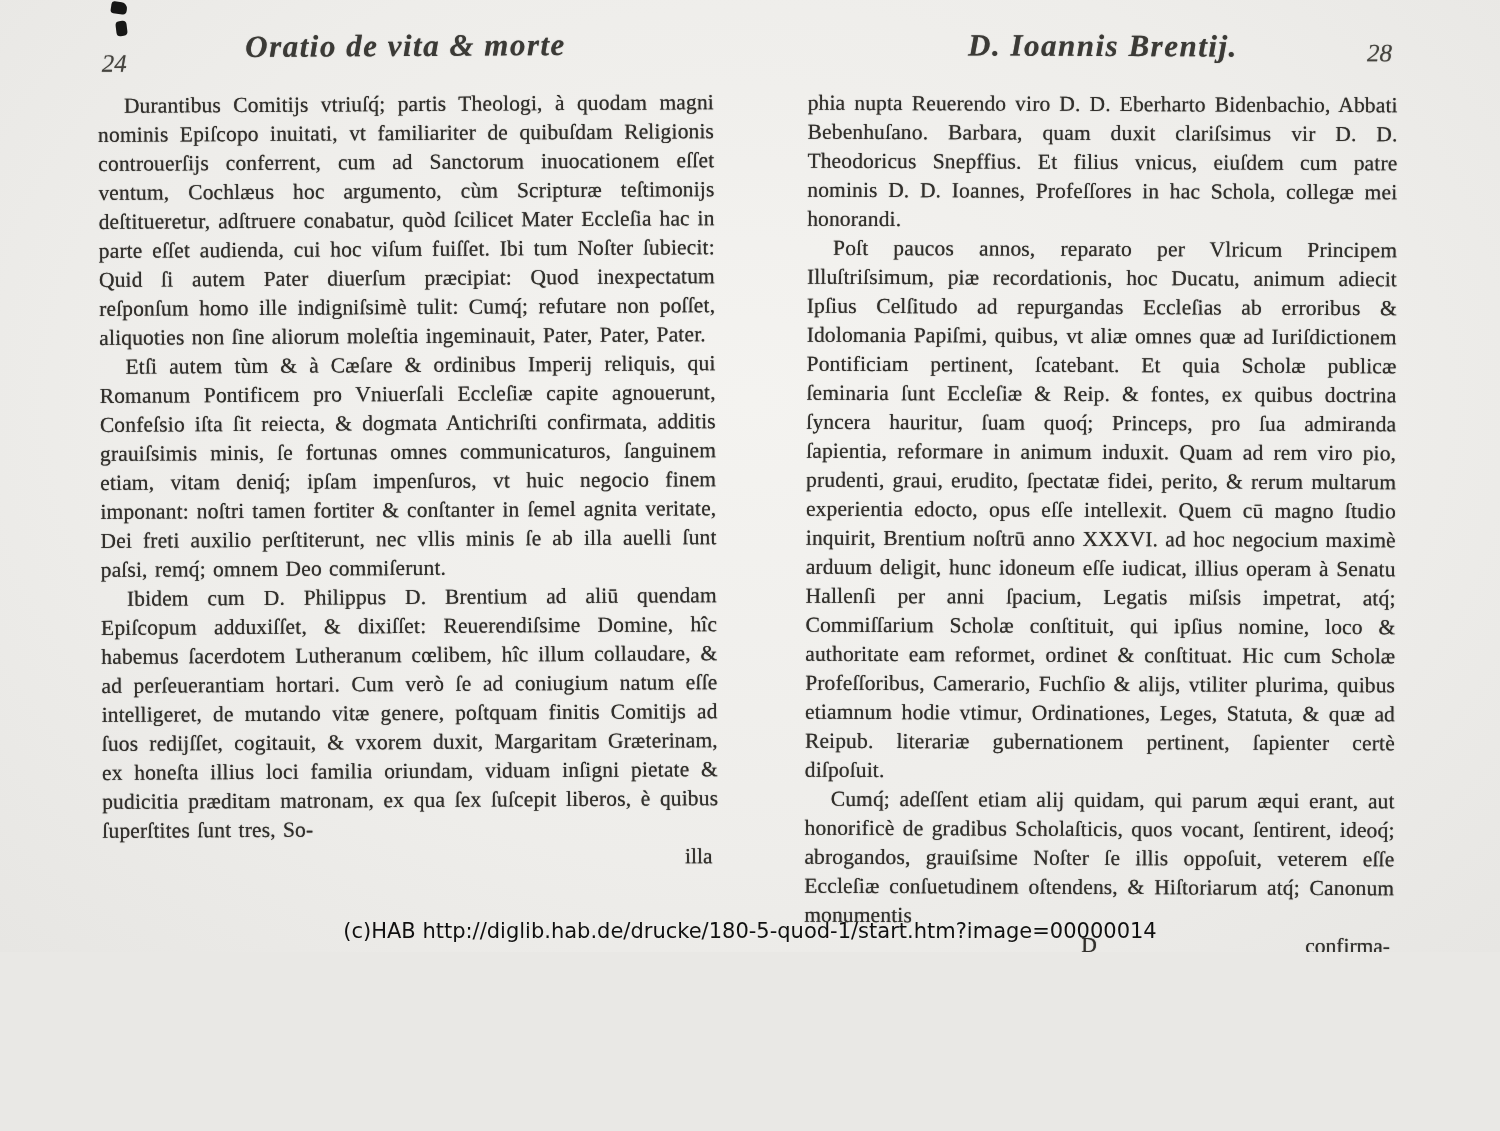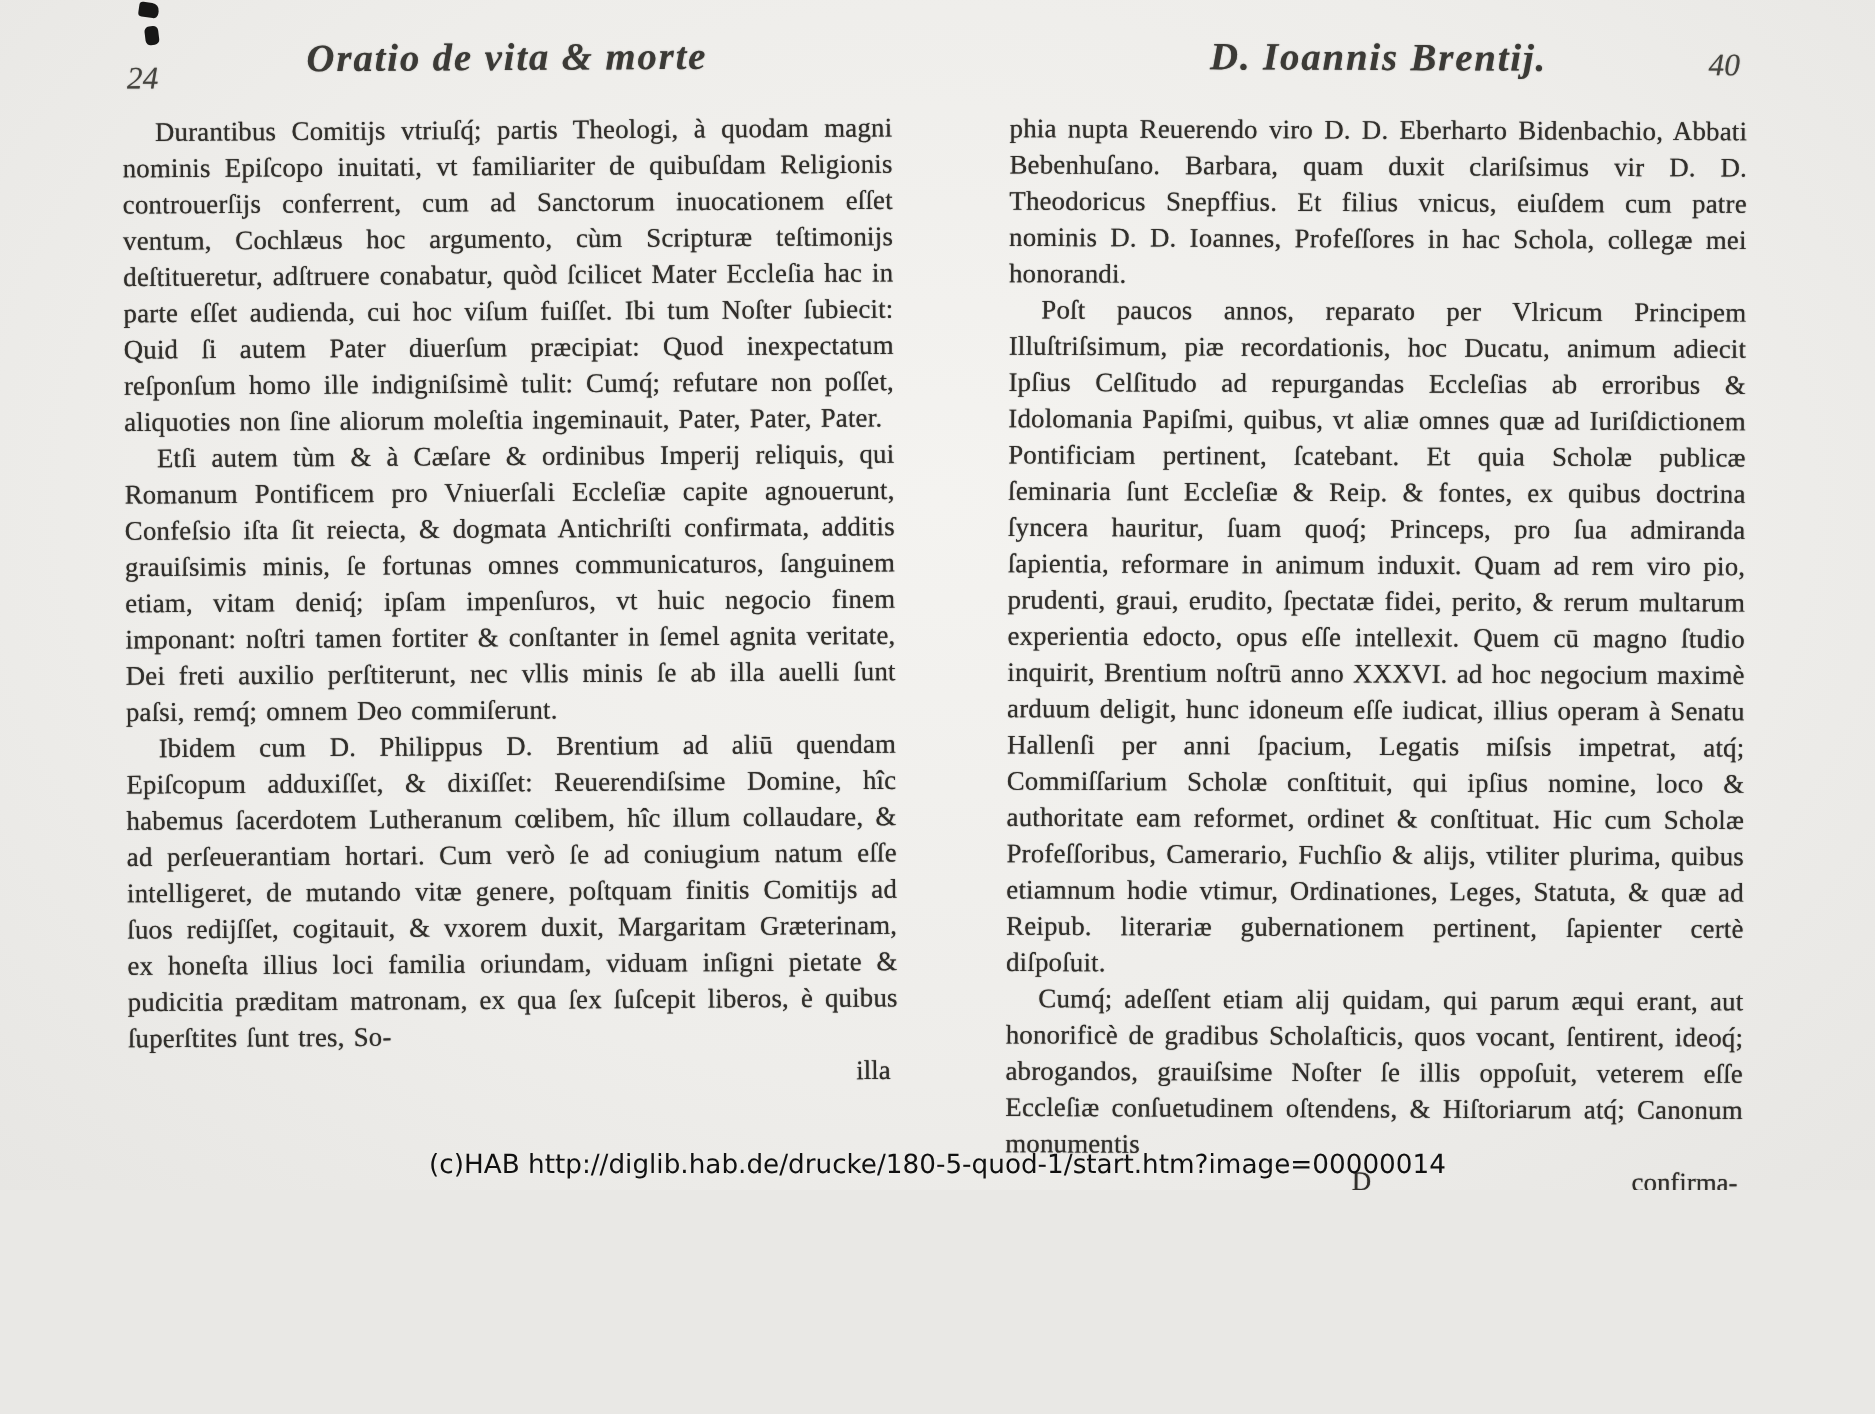--- a/index.html
+++ b/index.html
@@ -106,21 +106,21 @@
       <p class="para indent">Ibidem cum D. Philippus D. Brentium ad aliū quendam Epiſcopum adduxiſſet, &amp; dixiſſet: Reuerendiſsime Domine, hîc habemus ſacerdotem Lutheranum cœlibem, hîc illum collaudare, &amp; ad perſeuerantiam hortari. Cum verò ſe ad coniugium natum eſſe intelligeret, de mutando vitæ genere, poſtquam finitis Comitijs ad ſuos redijſſet, cogitauit, &amp; vxorem duxit, Margaritam Græterinam, ex honeſta illius loci familia oriundam, viduam inſigni pietate &amp; pudicitia præditam matronam, ex qua ſex ſuſcepit liberos, è quibus ſuperſtites ſunt tres, So-</p>
       <div class="catchline">
         <span class="catchword">illa</span>
       </div>
     </div>
   </section>
 
   <section class="page right">
     <header class="page-head">
       <h1 class="running-title">D. Ioannis Brentij.</h1>
-      <span class="pagenum right-num">40</span>
+      <span class="pagenum right-num">28</span>
     </header>
     <div class="page-body">
       <p class="para">phia nupta Reuerendo viro D. D. Eberharto Bidenbachio, Abbati Bebenhuſano. Barbara, quam duxit clariſsimus vir D. D. Theodoricus Snepffius. Et filius vnicus, eiuſdem cum patre nominis D. D. Ioannes, Profeſſores in hac Schola, collegæ mei honorandi.</p>
       <p class="para indent">Poſt paucos annos, reparato per Vlricum Principem Illuſtriſsimum, piæ recordationis, hoc Ducatu, animum adiecit Ipſius Celſitudo ad repurgandas Eccleſias ab erroribus &amp; Idolomania Papiſmi, quibus, vt aliæ omnes quæ ad Iuriſdictionem Pontificiam pertinent, ſcatebant. Et quia Scholæ publicæ ſeminaria ſunt Eccleſiæ &amp; Reip. &amp; fontes, ex quibus doctrina ſyncera hauritur, ſuam quoq́; Princeps, pro ſua admiranda ſapientia, reformare in animum induxit. Quam ad rem viro pio, prudenti, graui, erudito, ſpectatæ fidei, perito, &amp; rerum multarum experientia edocto, opus eſſe intellexit. Quem cū magno ſtudio inquirit, Brentium noſtrū anno XXXVI. ad hoc negocium maximè arduum deligit, hunc idoneum eſſe iudicat, illius operam à Senatu Hallenſi per anni ſpacium, Legatis miſsis impetrat, atq́; Commiſſarium Scholæ conſtituit, qui ipſius nomine, loco &amp; authoritate eam reformet, ordinet &amp; conſtituat. Hic cum Scholæ Profeſſoribus, Camerario, Fuchſio &amp; alijs, vtiliter plurima, quibus etiamnum hodie vtimur, Ordinationes, Leges, Statuta, &amp; quæ ad Reipub. literariæ gubernationem pertinent, ſapienter certè diſpoſuit.</p>
       <p class="para indent">Cumq́; adeſſent etiam alij quidam, qui parum æqui erant, aut honorificè de gradibus Scholaſticis, quos vocant, ſentirent, ideoq́; abrogandos, grauiſsime Noſter ſe illis oppoſuit, veterem eſſe Eccleſiæ conſuetudinem oſtendens, &amp; Hiſtoriarum atq́; Canonum monumentis</p>
       <div class="sigline">
         <span class="sig">D</span>
         <span class="catchword">confirma-</span>
       </div>
     </div>

